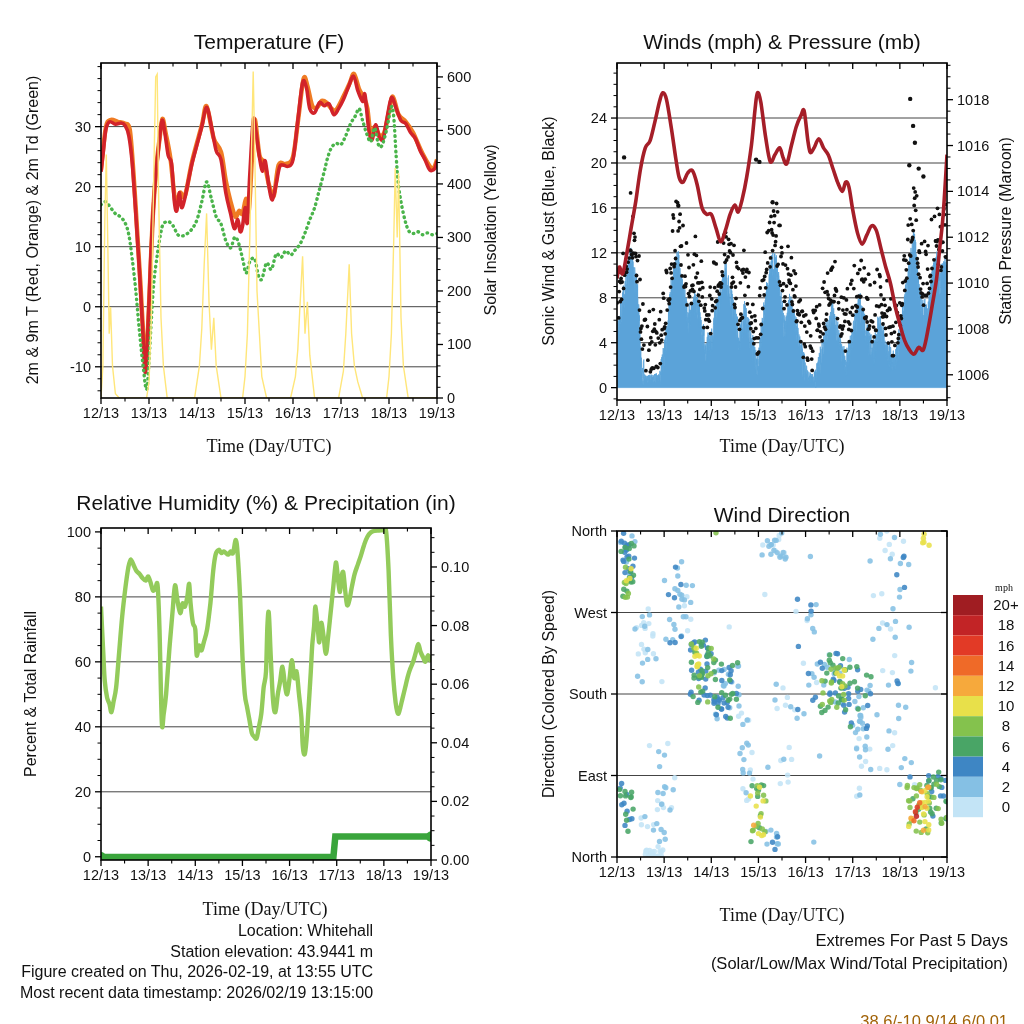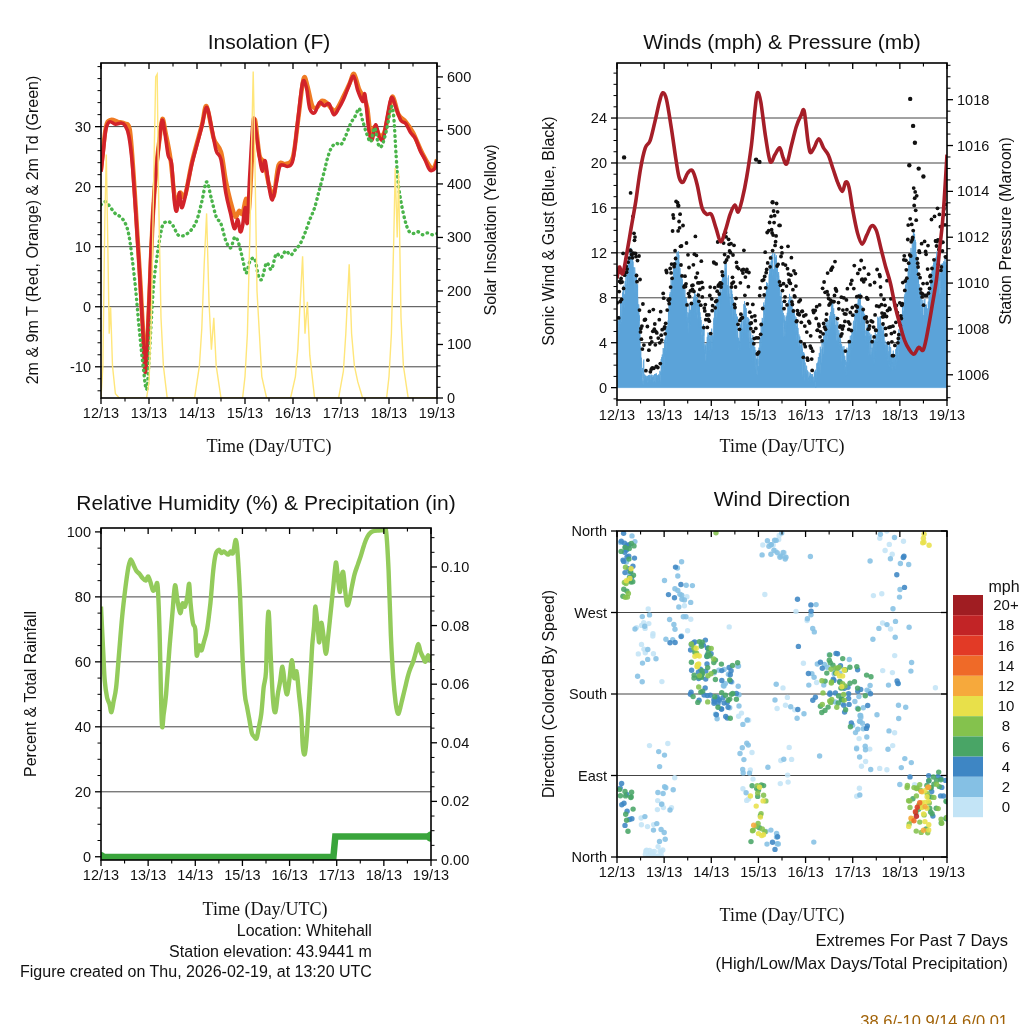--- a/index.html
+++ b/index.html
@@ -4,21 +4,21 @@
 <style>
   html,body{margin:0;padding:0;background:#fff;}
   #root{position:relative;width:1024px;height:1024px;background:#fff;overflow:hidden;
         font-family:"Liberation Sans",sans-serif;color:#111;}
   #plots{position:absolute;left:0;top:0;}
   .abs{position:absolute;white-space:nowrap;transform:translate(-50%,-50%);}
   .rot{position:absolute;white-space:nowrap;transform:translate(-50%,-50%) rotate(-90deg);}
   .title{font-size:21px;}
   .xlabel{font-size:18px;font-family:Liberation Serif, serif;}
   .ylabel{font-size:16px;}
-  .legend-title{font-size:16px;}
+  .legend-title{font-size:10px;font-family:Liberation Serif, serif;}
   .footer{position:absolute;left:20px;top:921px;font-size:16px;line-height:20.5px;text-align:right;}
   .extremes{position:absolute;right:16px;top:929px;font-size:16.5px;line-height:22.5px;text-align:right;}
   .extremes .vals{color:#a16207;font-weight:normal;margin-top:36px;}
   svg text{font-family:"Liberation Sans",sans-serif;fill:#111;}
 </style>
 </head>
 <body>
 
 <div id="root">
   <svg id="plots" width="1024" height="1024">
@@ -1757,43 +1757,44 @@
         <text x="1006" y="751.5" text-anchor="middle" font-size="15">6</text>
         <rect x="953" y="756.6" width="30" height="20.2" fill="#3e86c4"></rect>
         <text x="1006" y="771.7" text-anchor="middle" font-size="15">4</text>
         <rect x="953" y="776.8" width="30" height="20.2" fill="#85c0e4"></rect>
         <text x="1006" y="791.9" text-anchor="middle" font-size="15">2</text>
         <rect x="953" y="797.0" width="30" height="20.2" fill="#c3e4f6"></rect>
         <text x="1006" y="812.1" text-anchor="middle" font-size="15">0</text>
       </g>
     </svg>
 
-  <div class="abs title" style="left:269px;top:42px">Insolation (F)</div>
+  <div class="abs title" style="left:269px;top:42px">Temperature (F)</div>
   <div class="abs title" style="left:266px;top:503px">Relative Humidity (%) &amp; Precipitation (in)</div>
   <div class="abs title" style="left:782px;top:42px">Winds (mph) &amp; Pressure (mb)</div>
-  <div class="abs title" style="left:782px;top:499px">Wind Direction</div>
+  <div class="abs title" style="left:782px;top:515px">Wind Direction</div>
 
   <div class="abs xlabel" style="left:269px;top:446px">Time (Day/UTC)</div>
   <div class="abs xlabel" style="left:782px;top:446px">Time (Day/UTC)</div>
   <div class="abs xlabel" style="left:265px;top:909px">Time (Day/UTC)</div>
   <div class="abs xlabel" style="left:782px;top:915px">Time (Day/UTC)</div>
 
   <div class="rot ylabel" style="left:33px;top:230px">2m &amp; 9m T (Red, Orange) &amp; 2m Td (Green)</div>
   <div class="rot ylabel" style="left:491px;top:230px">Solar Insolation (Yellow)</div>
   <div class="rot ylabel" style="left:549px;top:231px">Sonic Wind &amp; Gust (Blue, Black)</div>
   <div class="rot ylabel" style="left:1006px;top:231px">Station Pressure (Maroon)</div>
   <div class="rot ylabel" style="left:31px;top:694px">Percent &amp; Total Rainfall</div>
   <div class="rot ylabel" style="left:549px;top:694px">Direction (Colored By Speed)</div>
 
   <div class="abs legend-title" style="left:1004px;top:587px">mph</div>
 
   <div class="footer">
     <div>Location: Whitehall</div>
     <div>Station elevation: 43.9441 m</div>
-    <div>Figure created on Thu, 2026-02-19, at 13:20 UTC</div>
+    <div>Figure created on Thu, 2026-02-19, at 13:55 UTC</div>
+    <div>Most recent data timestamp: 2026/02/19 13:15:00</div>
   </div>
 
   <div class="extremes">
-    <div>Extremes For Past 7 Days</div>
-    <div>(High/Low/Max Days/Total Precipitation)</div>
+    <div>Extremes For Past 5 Days</div>
+    <div>(Solar/Low/Max Wind/Total Precipitation)</div>
     <div class="vals">38.6/-10.9/14.6/0.01</div>
   </div>
 </div>
 
 </body></html>

